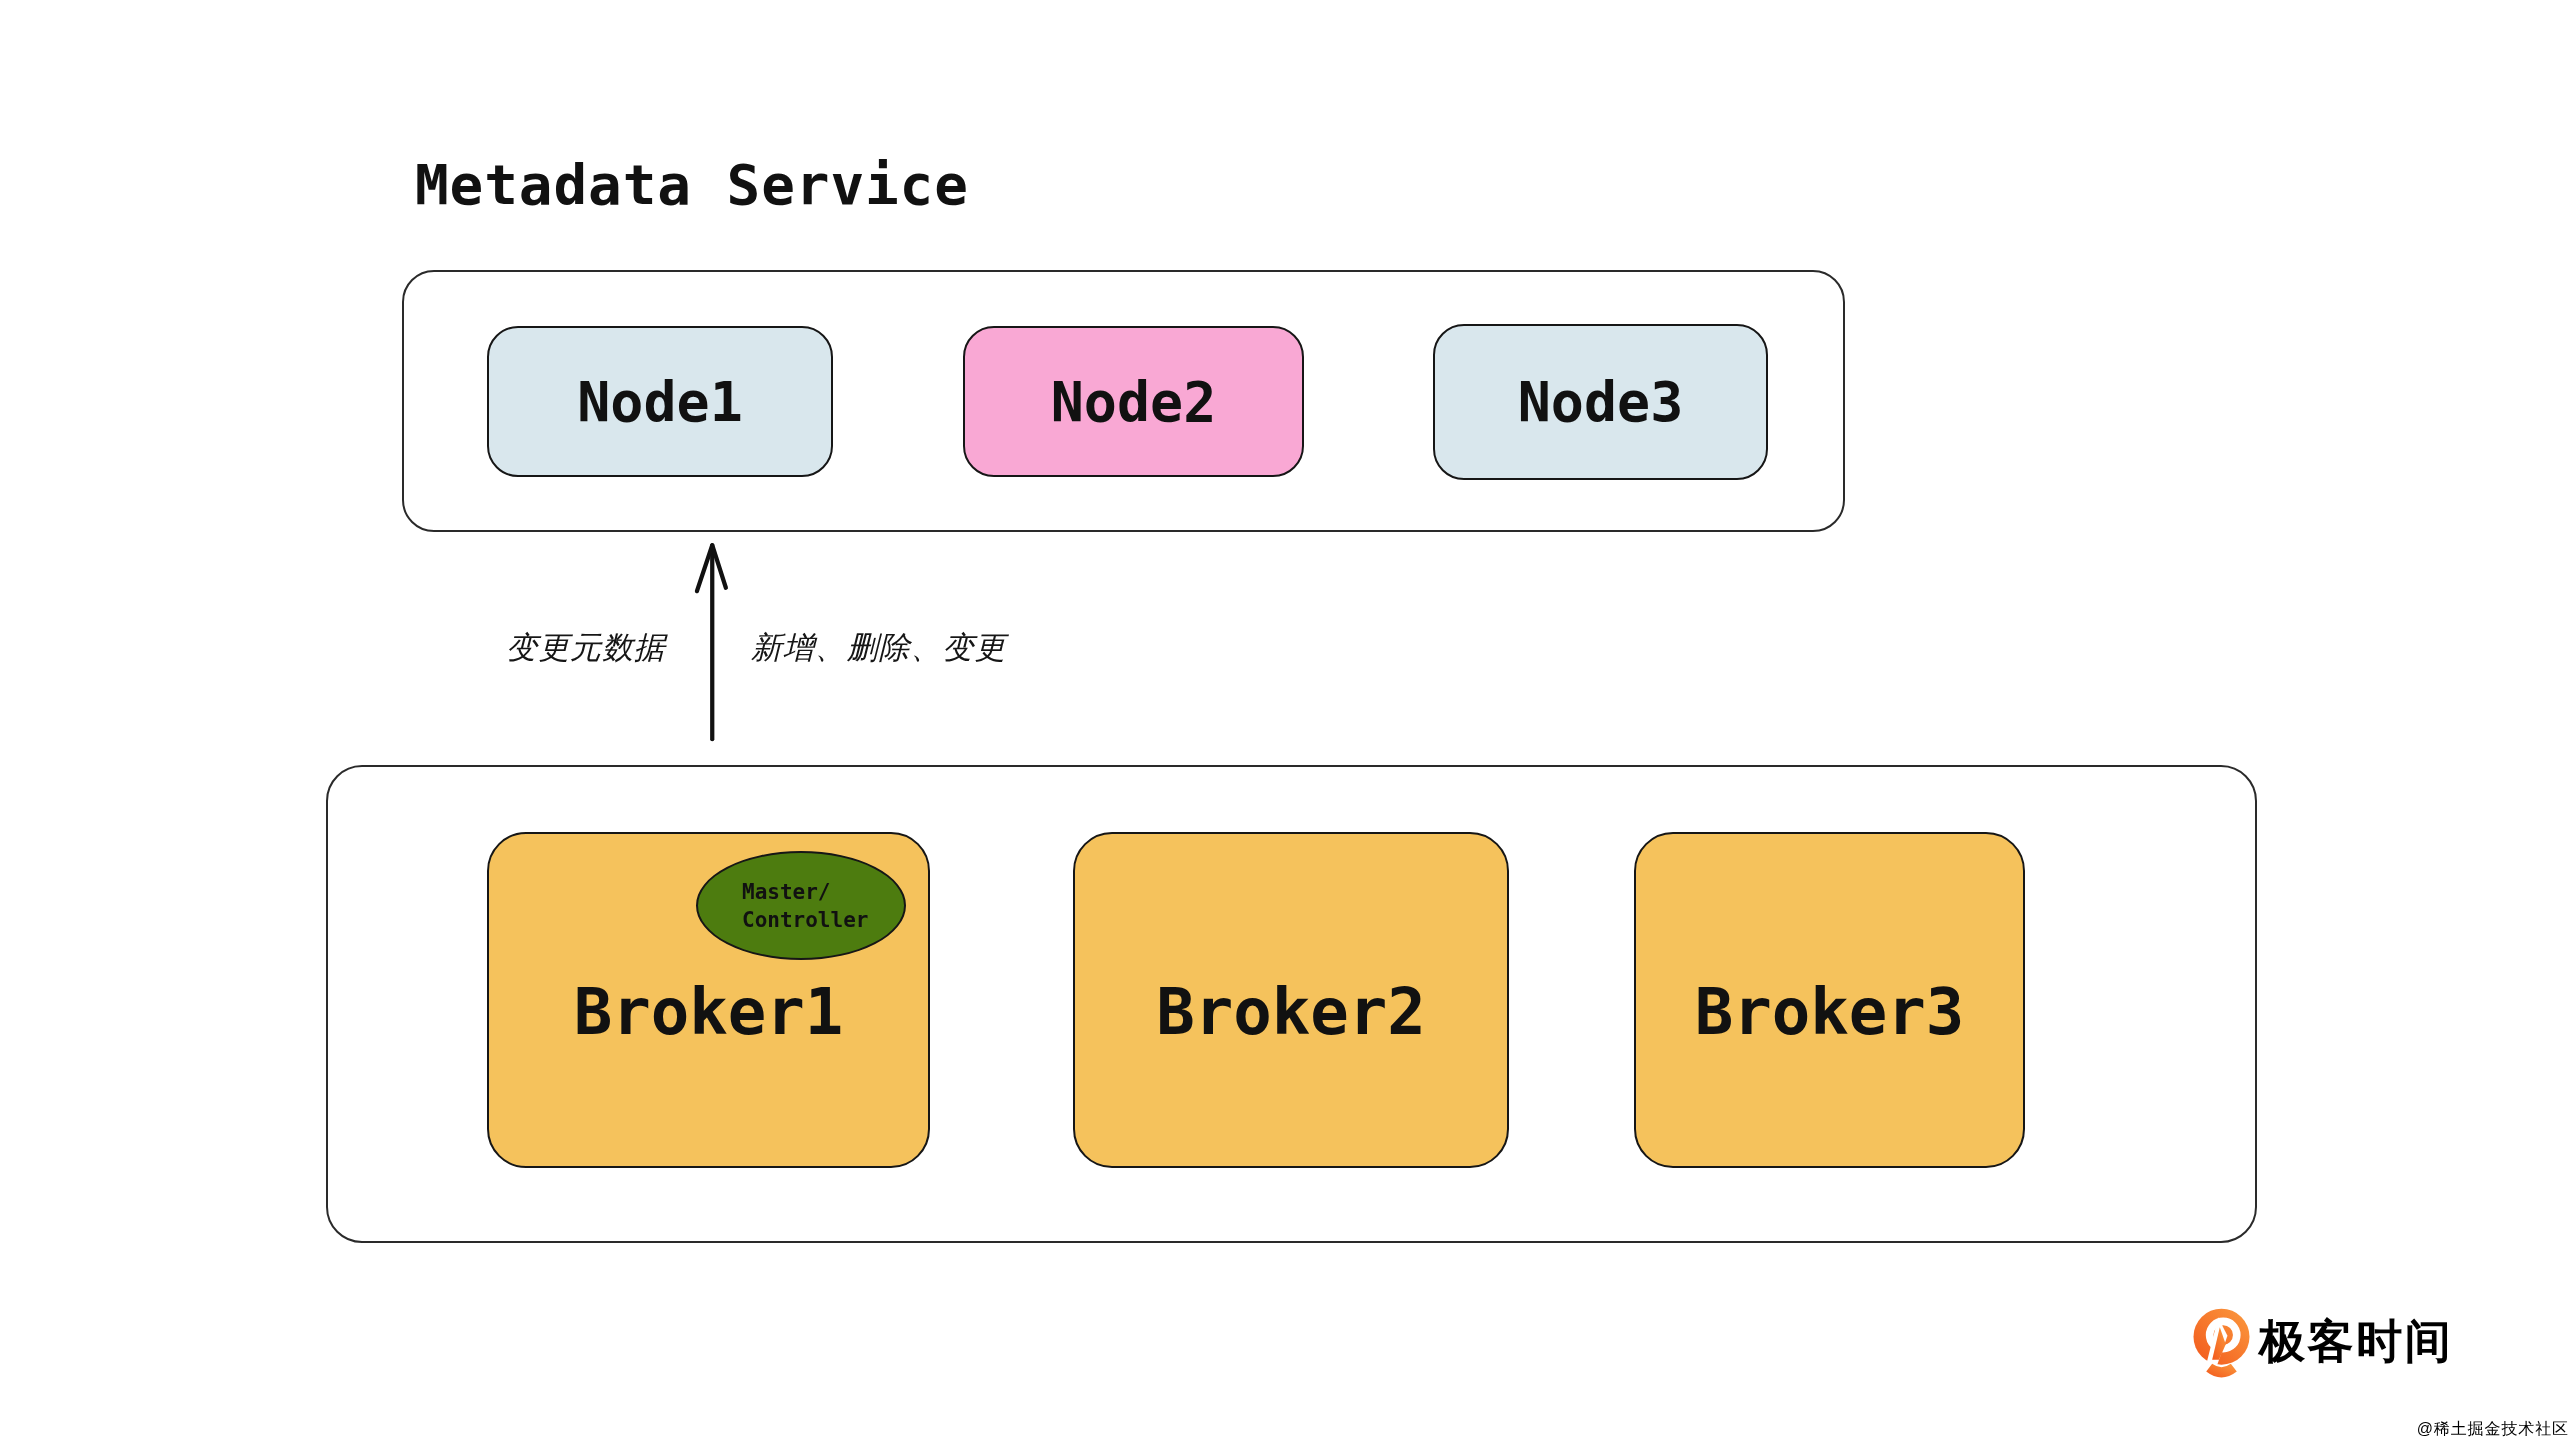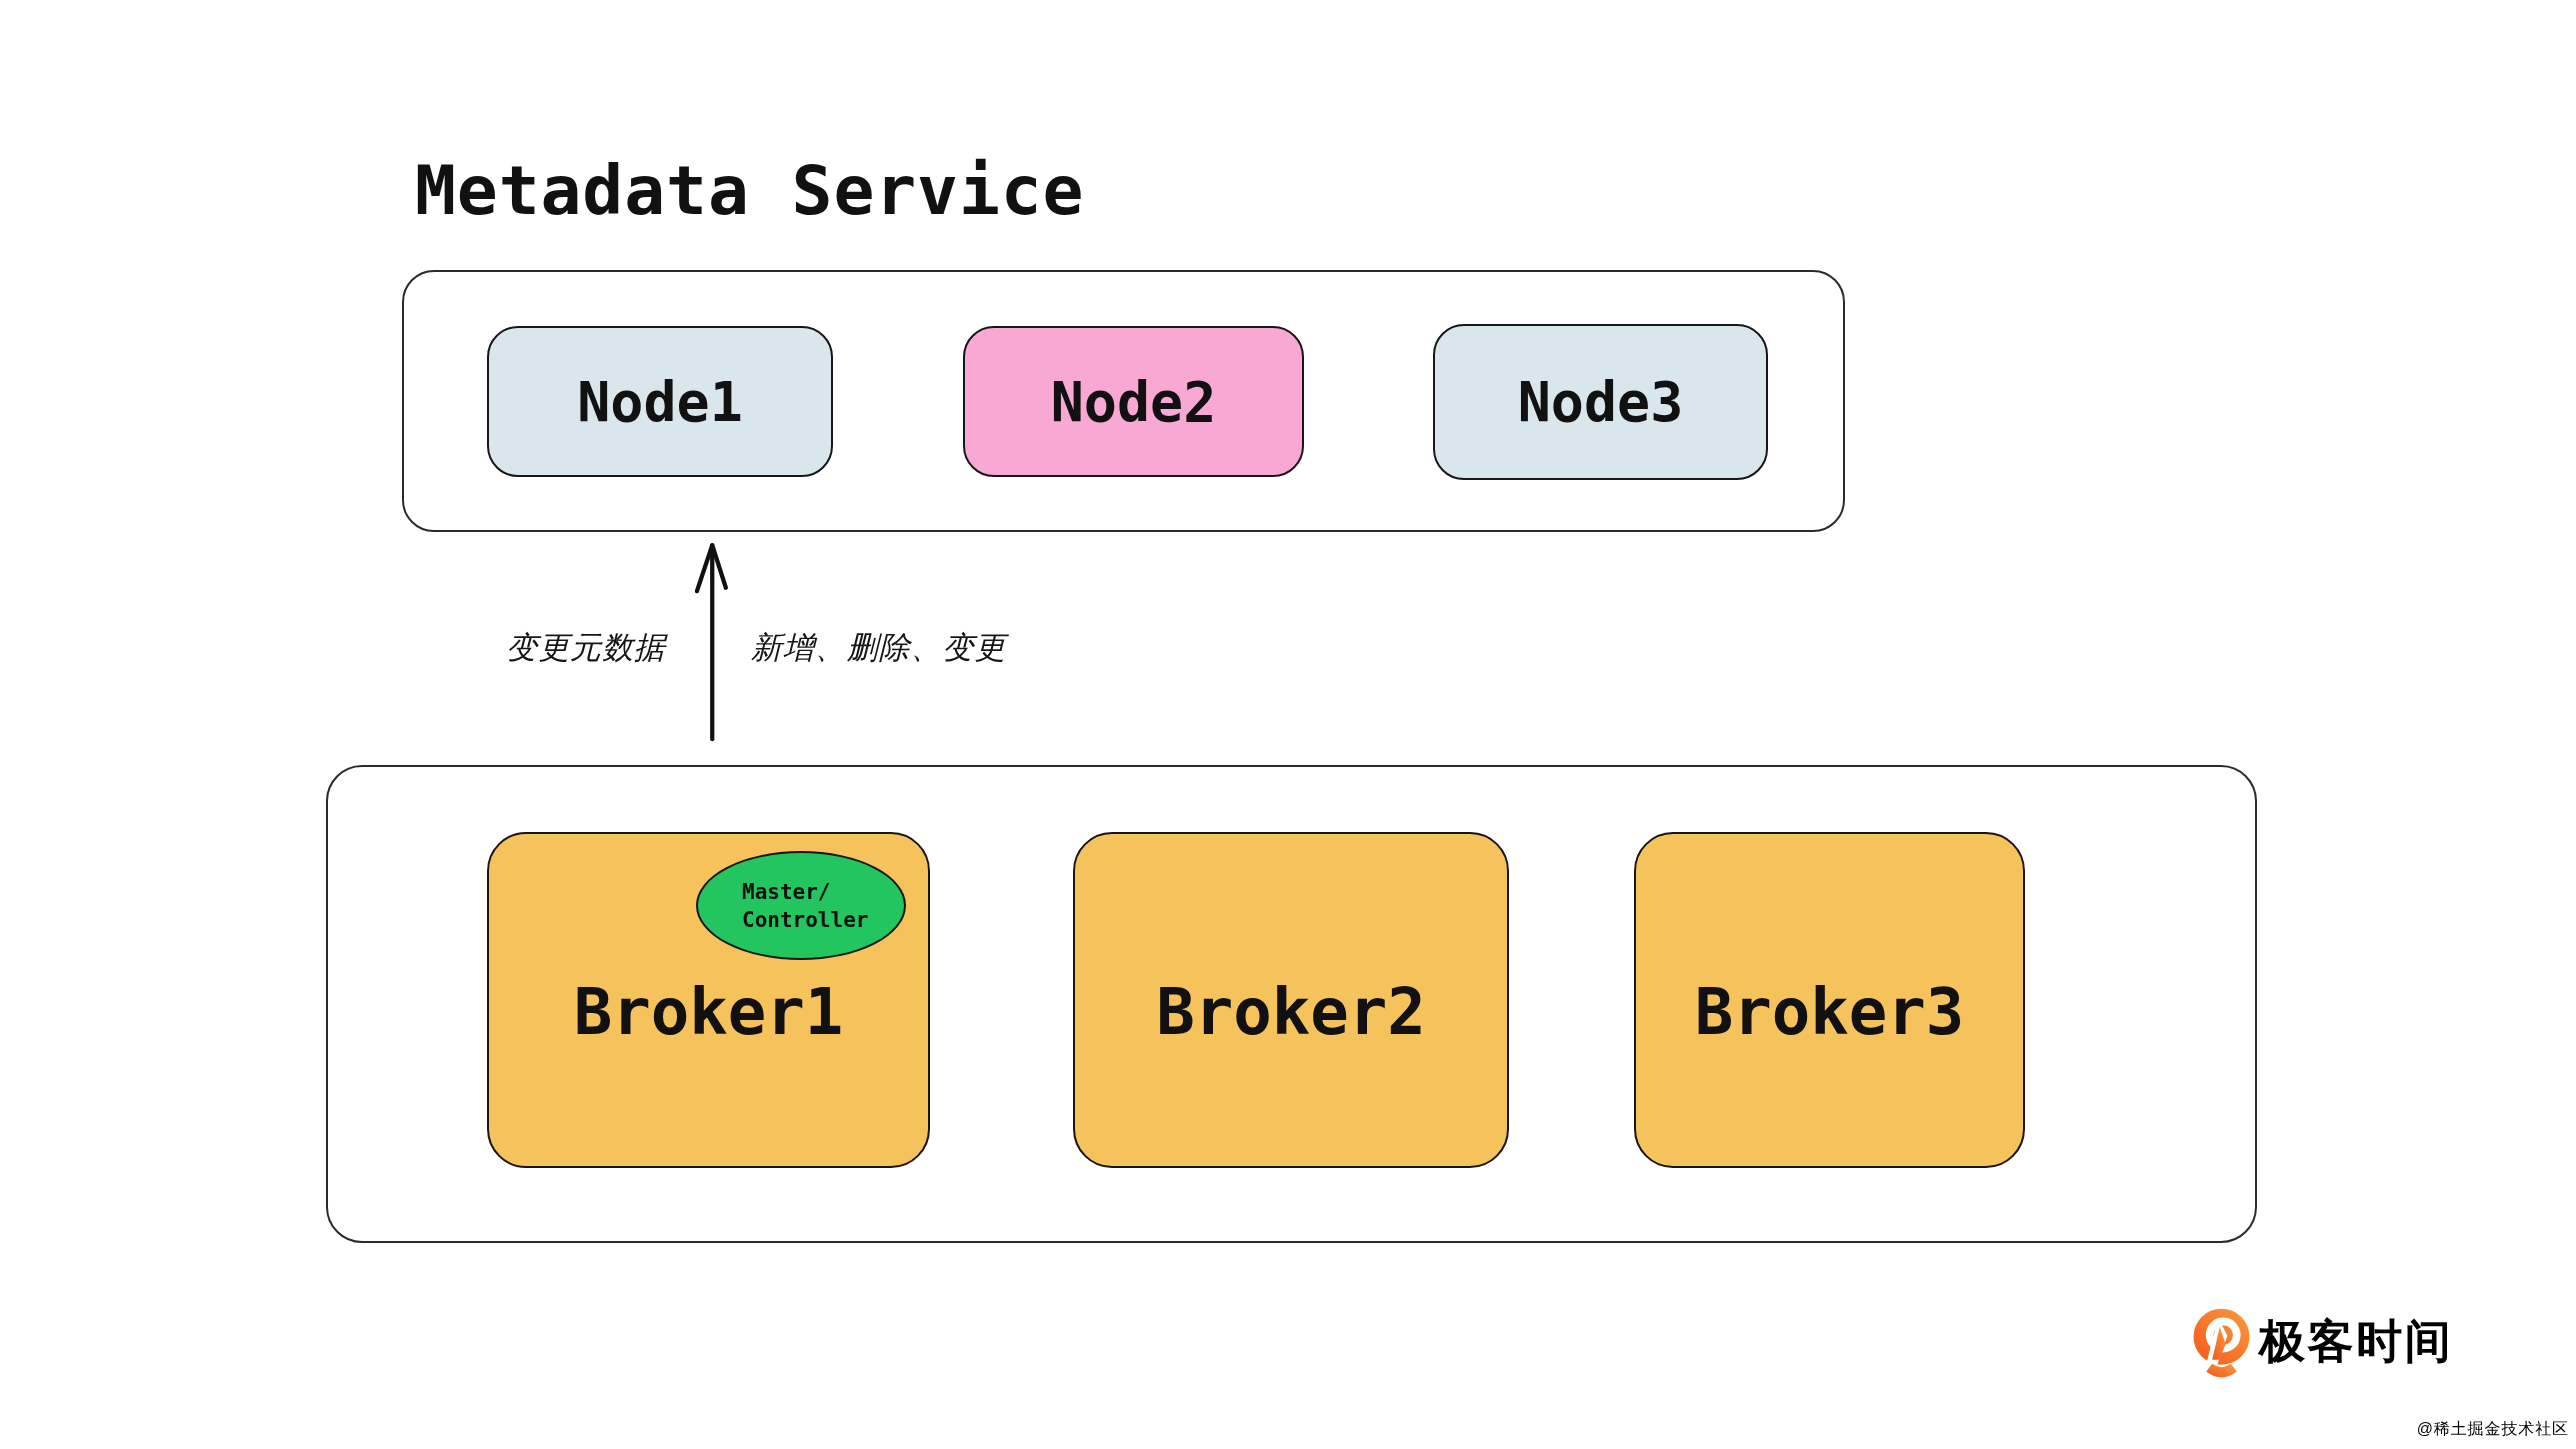--- a/index.html
+++ b/index.html
@@ -3,21 +3,21 @@
 <meta charset="utf-8">
 <style>
   html,body{margin:0;padding:0;background:#ffffff;}
   .canvas{
     position:relative;width:2576px;height:1449px;background:#ffffff;overflow:hidden;
     font-family:"Liberation Sans","DejaVu Sans",sans-serif;
   }
   .mono{font-family:"DejaVu Sans Mono","Liberation Mono",monospace;font-weight:bold;color:#111;}
   .abs{position:absolute;}
 
-  .title{left:415px;top:157px;font-size:68px;line-height:1;letter-spacing:0.9px;}
+  .title{left:415px;top:157px;font-size:56px;line-height:1;letter-spacing:0.9px;}
 
   .container{
     position:absolute;background:#ffffff;border:2.1px solid #2a2a2a;margin-top:10px;
   }
   .upper{left:402px;top:260px;width:1439px;height:258px;border-radius:32px;}
   .lower{left:326px;top:755px;width:1927px;height:474px;border-radius:36px;}
 
   .nodebox{
     position:absolute;border:2.6px solid #161616;border-radius:31px;
     display:flex;align-items:center;justify-content:center;
@@ -77,21 +77,21 @@
     <line x1="40" y1="240" x2="40" y2="14" stroke="#111" stroke-width="5" stroke-linecap="round"></line>
     <line x1="40" y1="12" x2="22" y2="66" stroke="#111" stroke-width="5" stroke-linecap="round"></line>
     <line x1="40" y1="12" x2="56" y2="62" stroke="#111" stroke-width="5" stroke-linecap="round"></line>
   </svg>
 
   <div class="abs flow-label label-left">变更元数据</div>
   <div class="abs flow-label label-right">新增、删除、变更</div>
 
   <div class="container lower">
     <div class="broker b1" style="background-color: rgb(245, 194, 92);">
-      <div class="badge" style="background-color: #22c55e;">
+      <div class="badge" style="background-color: #4d7c0f;">
         <div class="mono">Master/</div>
         <div class="mono">Controller</div>
       </div>
       <span class="mono">Broker1</span>
     </div>
     <div class="broker b2" style="background-color: rgb(245, 194, 92);">
       <span class="mono">Broker2</span>
     </div>
     <div class="broker b3" style="background-color: rgb(245, 194, 92);">
       <span class="mono">Broker3</span>

